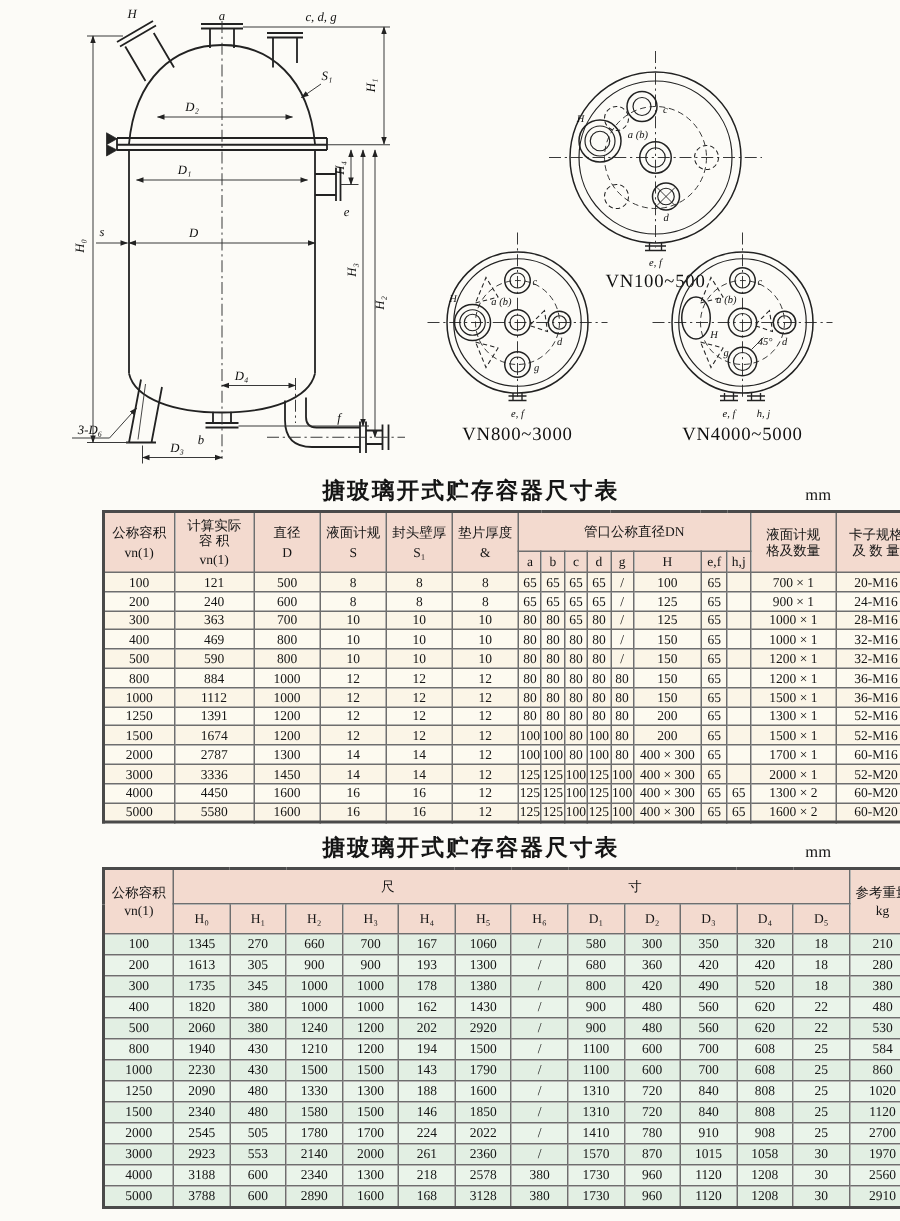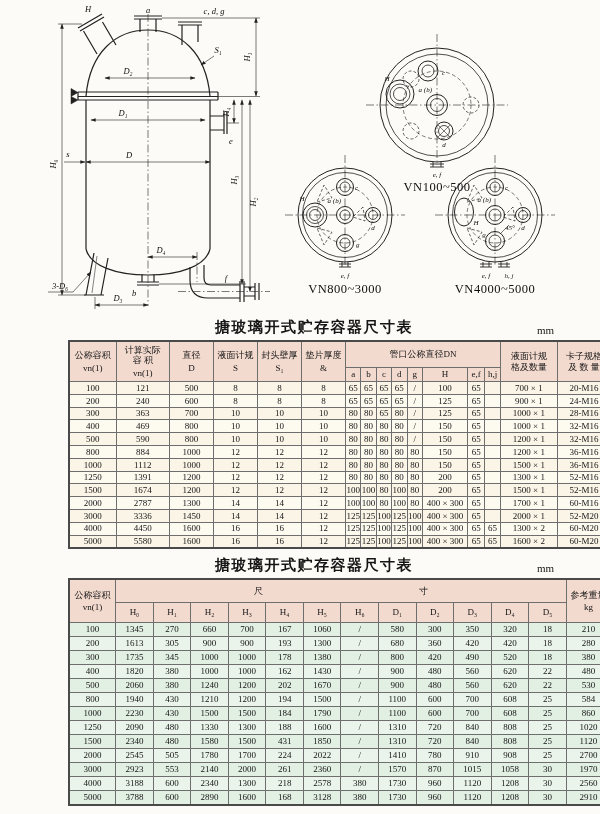--- a/index.html
+++ b/index.html
@@ -655,21 +655,21 @@
             <td>22</td>
             <td>480</td>
           </tr>
           <tr>
             <td>500</td>
             <td>2060</td>
             <td>380</td>
             <td>1240</td>
             <td>1200</td>
             <td>202</td>
-            <td>1670</td>
+            <td>2920</td>
             <td>/</td>
             <td>900</td>
             <td>480</td>
             <td>560</td>
             <td>620</td>
             <td>22</td>
             <td>530</td>
           </tr>
           <tr>
             <td>800</td>
@@ -686,21 +686,21 @@
             <td>608</td>
             <td>25</td>
             <td>584</td>
           </tr>
           <tr>
             <td>1000</td>
             <td>2230</td>
             <td>430</td>
             <td>1500</td>
             <td>1500</td>
-            <td>184</td>
+            <td>143</td>
             <td>1790</td>
             <td>/</td>
             <td>1100</td>
             <td>600</td>
             <td>700</td>
             <td>608</td>
             <td>25</td>
             <td>860</td>
           </tr>
           <tr>
@@ -718,21 +718,21 @@
             <td>808</td>
             <td>25</td>
             <td>1020</td>
           </tr>
           <tr>
             <td>1500</td>
             <td>2340</td>
             <td>480</td>
             <td>1580</td>
             <td>1500</td>
-            <td>431</td>
+            <td>146</td>
             <td>1850</td>
             <td>/</td>
             <td>1310</td>
             <td>720</td>
             <td>840</td>
             <td>808</td>
             <td>25</td>
             <td>1120</td>
           </tr>
           <tr>

